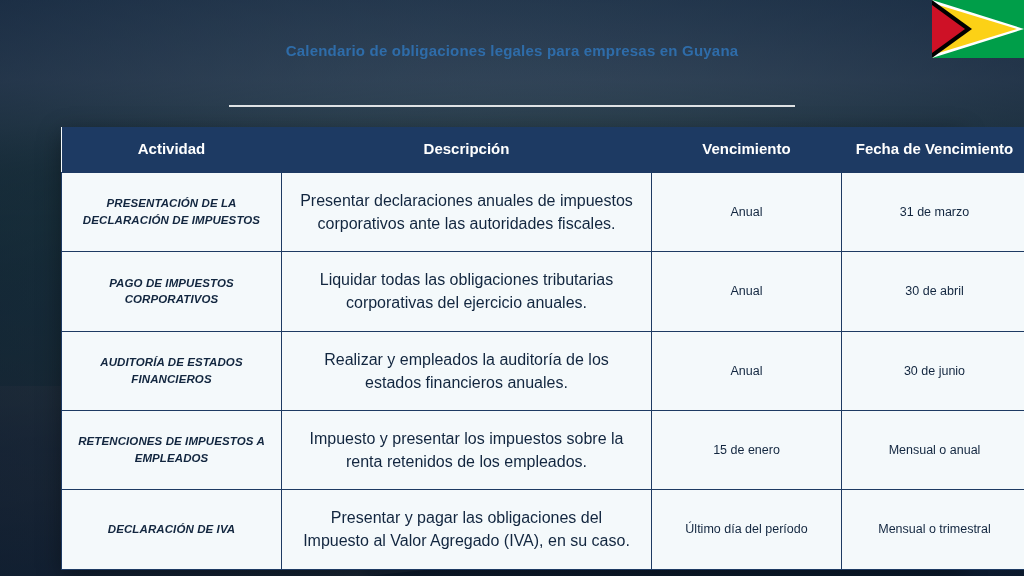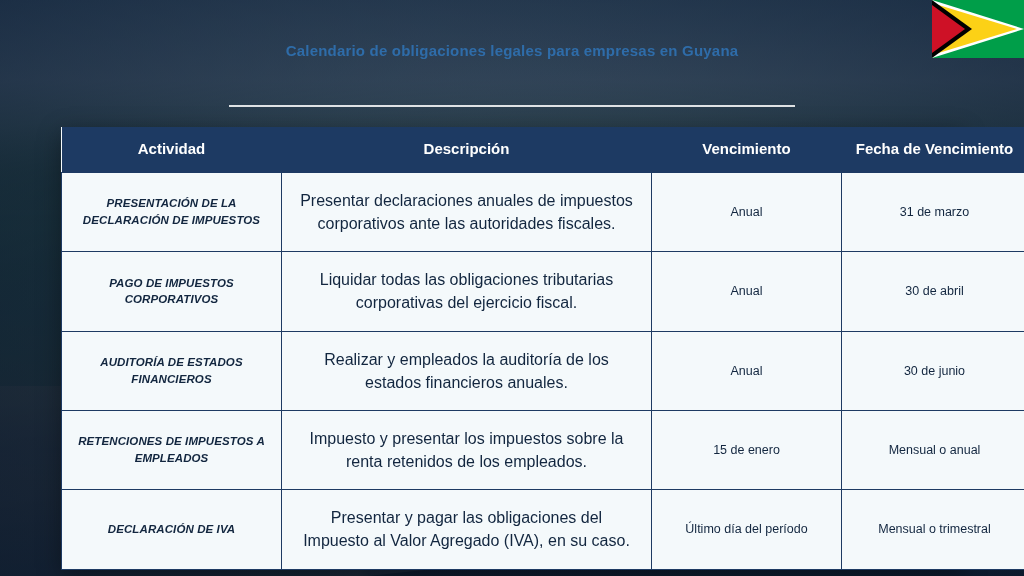--- a/index.html
+++ b/index.html
@@ -242,21 +242,21 @@
       </thead>
       <tbody>
         <tr>
           <td class="activity">PRESENTACIÓN DE LA DECLARACIÓN DE IMPUESTOS</td>
           <td class="desc">Presentar declaraciones anuales de impuestos corporativos ante las autoridades fiscales.</td>
           <td class="freq">Anual</td>
           <td class="due">31 de marzo</td>
         </tr>
         <tr>
           <td class="activity">PAGO DE IMPUESTOS CORPORATIVOS</td>
-          <td class="desc">Liquidar todas las obligaciones tributarias corporativas del ejercicio fiscal.</td>
+          <td class="desc">Liquidar todas las obligaciones tributarias corporativas del ejercicio anuales.</td>
           <td class="freq">Anual</td>
           <td class="due">30 de abril</td>
         </tr>
         <tr>
           <td class="activity">AUDITORÍA DE ESTADOS FINANCIEROS</td>
           <td class="desc">Realizar y empleados la auditoría de los estados financieros anuales.</td>
           <td class="freq">Anual</td>
           <td class="due">30 de junio</td>
         </tr>
         <tr>

